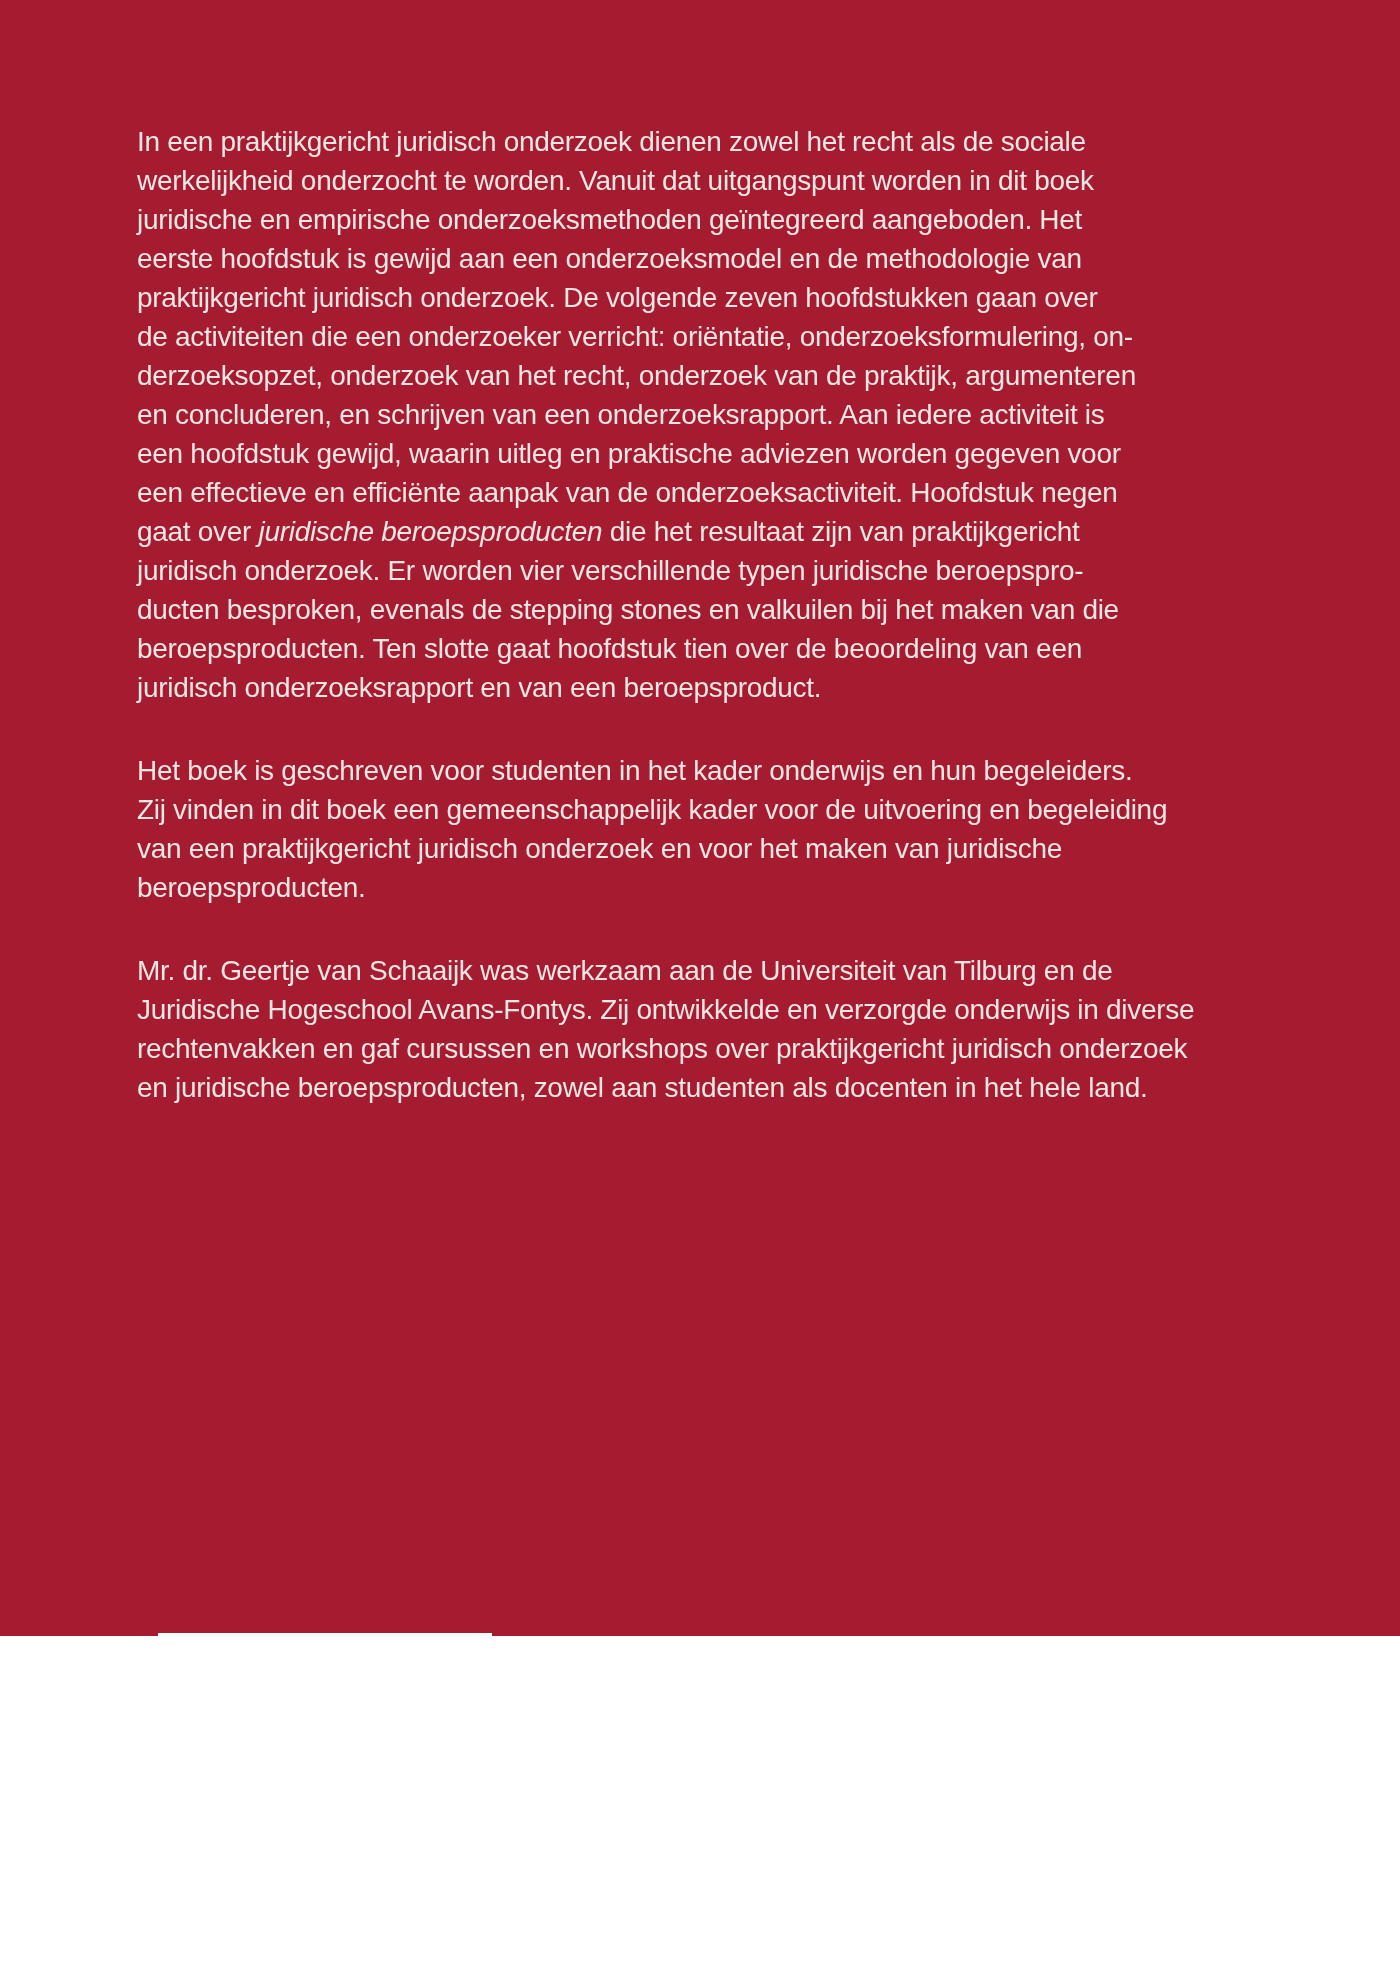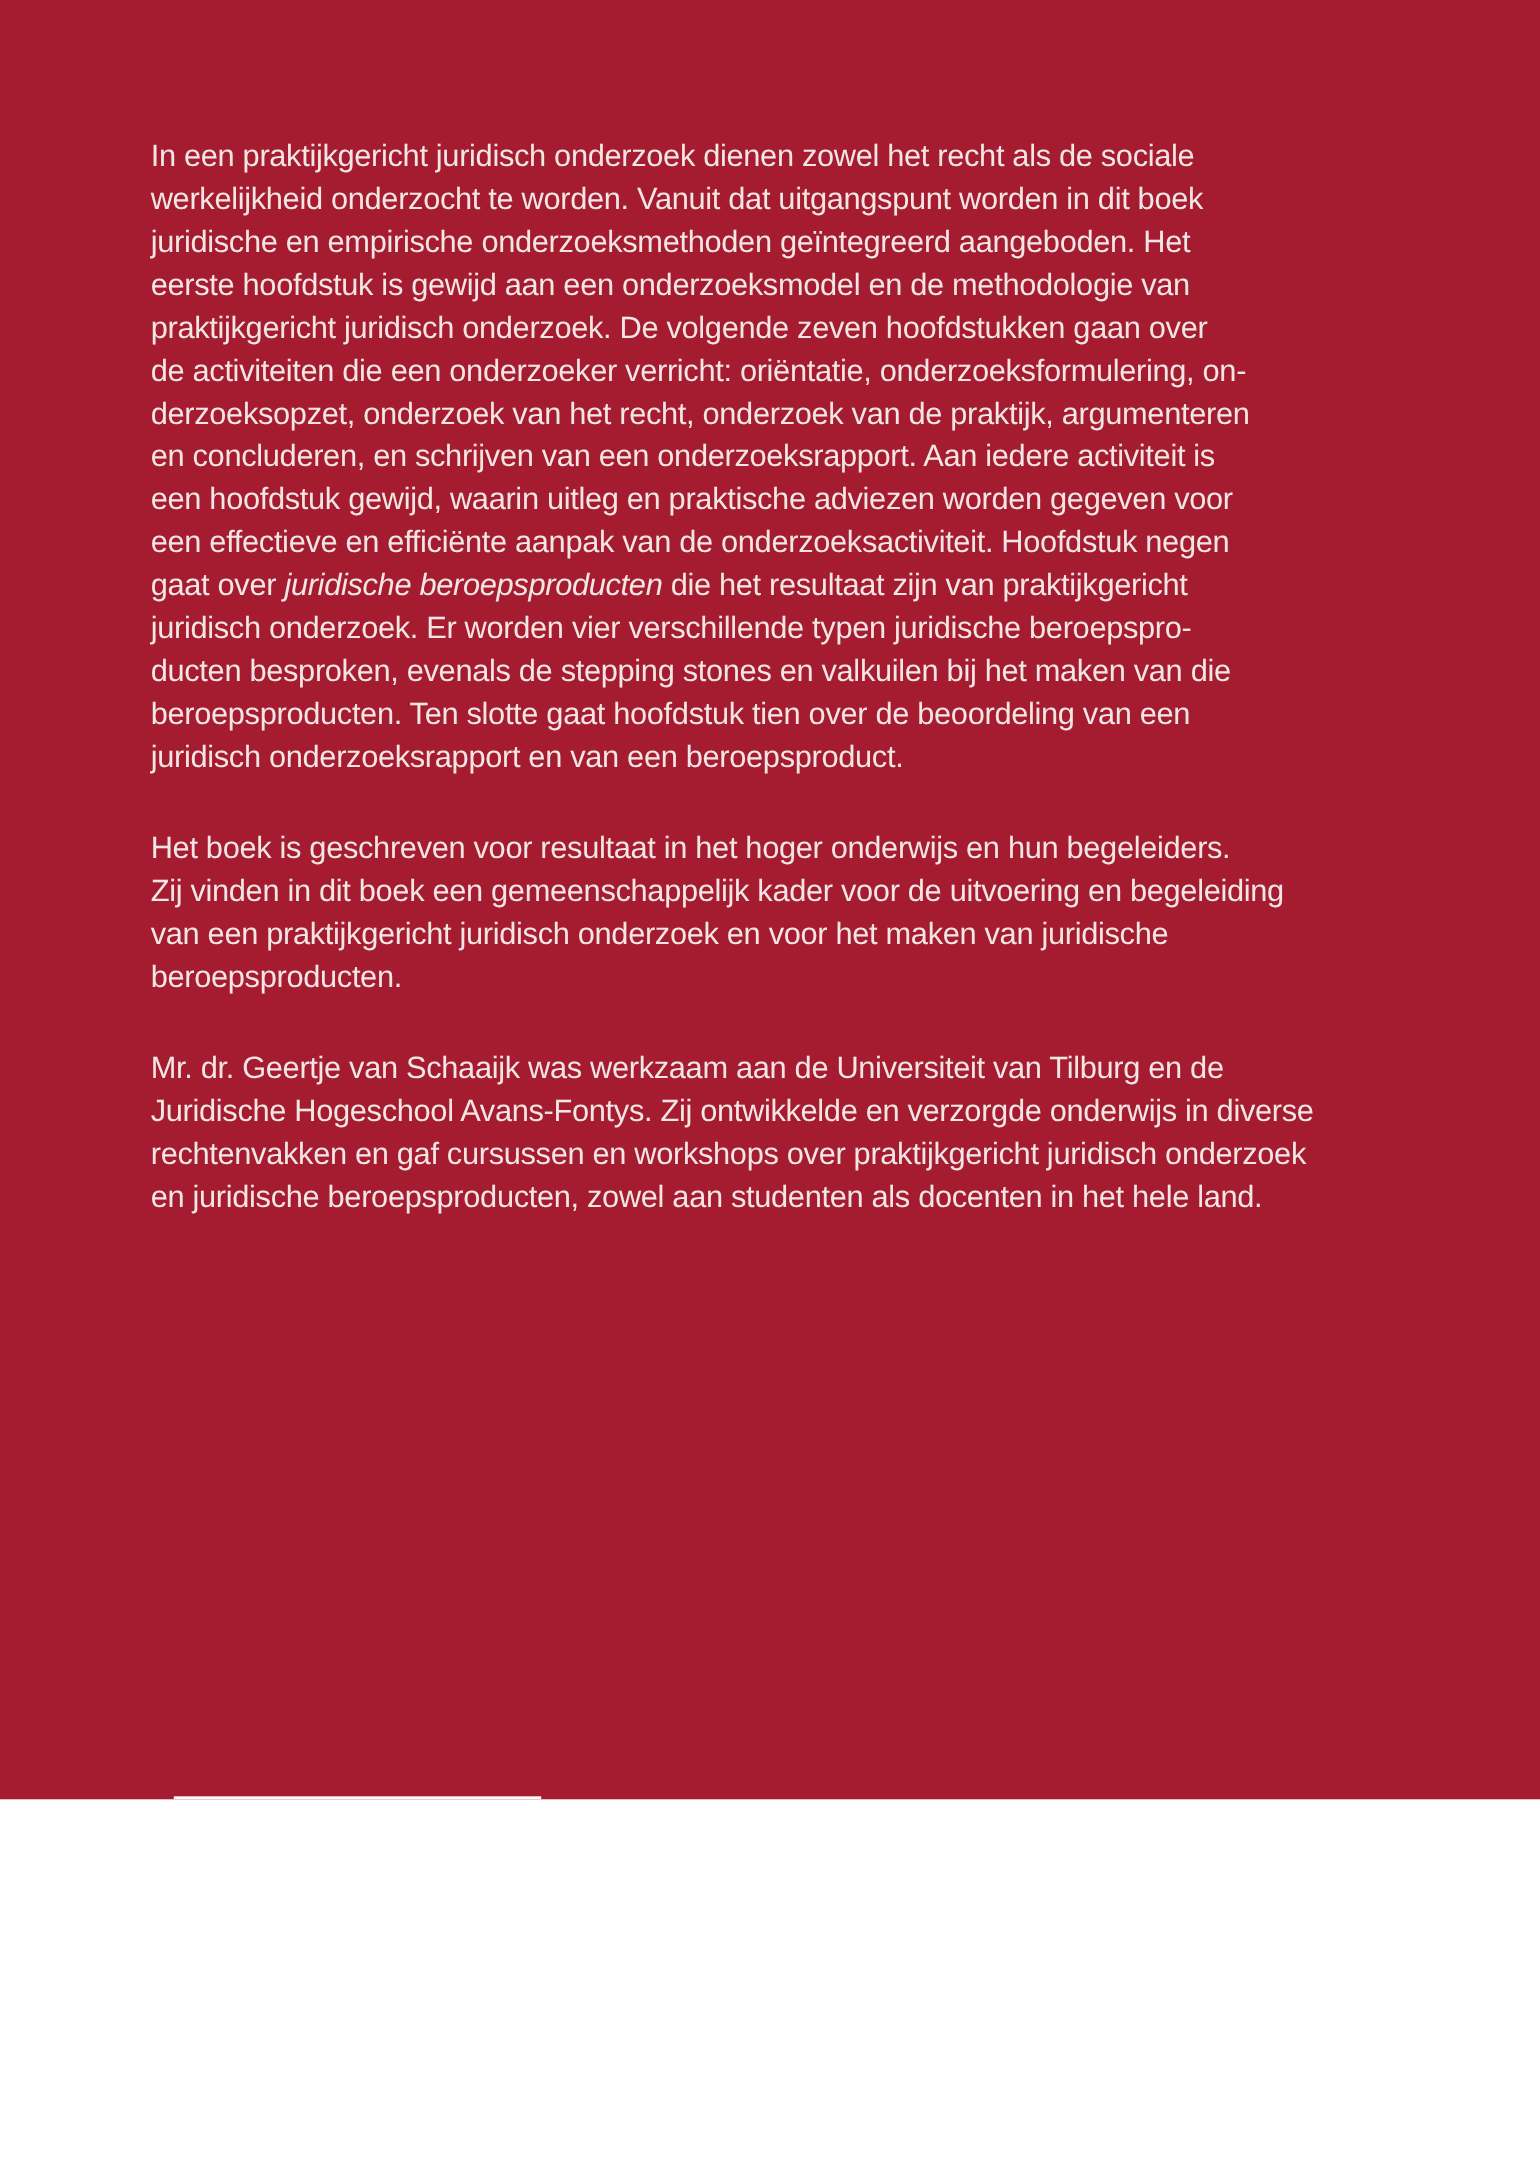--- a/index.html
+++ b/index.html
@@ -94,21 +94,21 @@
       <div class="line">een hoofdstuk gewijd, waarin uitleg en praktische adviezen worden gegeven voor</div>
       <div class="line">een effectieve en efficiënte aanpak van de onderzoeksactiviteit. Hoofdstuk negen</div>
       <div class="line"><span>gaat over </span><em>juridische beroepsproducten</em><span> die het resultaat zijn van praktijkgericht</span></div>
       <div class="line">juridisch onderzoek. Er worden vier verschillende typen juridische beroepspro-</div>
       <div class="line">ducten besproken, evenals de stepping stones en valkuilen bij het maken van die</div>
       <div class="line">beroepsproducten. Ten slotte gaat hoofdstuk tien over de beoordeling van een</div>
       <div class="line">juridisch onderzoeksrapport en van een beroepsproduct.</div>
     </div>
 
     <div class="paragraph">
-      <div class="line">Het boek is geschreven voor resultaat in het hoger onderwijs en hun begeleiders.</div>
+      <div class="line">Het boek is geschreven voor studenten in het kader onderwijs en hun begeleiders.</div>
       <div class="line">Zij vinden in dit boek een gemeenschappelijk kader voor de uitvoering en begeleiding</div>
       <div class="line">van een praktijkgericht juridisch onderzoek en voor het maken van juridische</div>
       <div class="line">beroepsproducten.</div>
     </div>
 
     <div class="paragraph">
       <div class="line">Mr. dr. Geertje van Schaaijk was werkzaam aan de Universiteit van Tilburg en de</div>
       <div class="line">Juridische Hogeschool Avans-Fontys. Zij ontwikkelde en verzorgde onderwijs in diverse</div>
       <div class="line">rechtenvakken en gaf cursussen en workshops over praktijkgericht juridisch onderzoek</div>
       <div class="line">en juridische beroepsproducten, zowel aan studenten als docenten in het hele land.</div>

